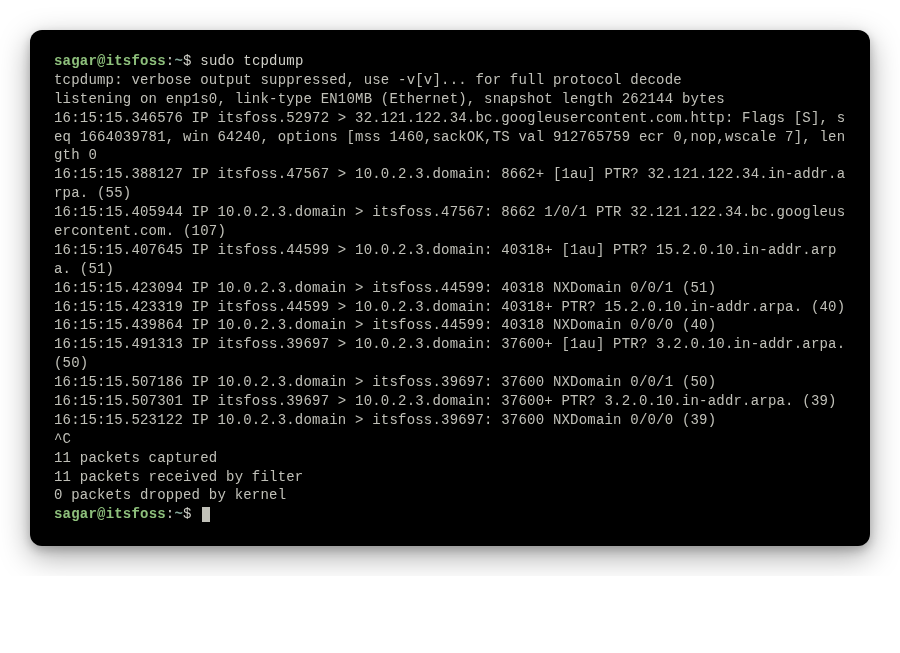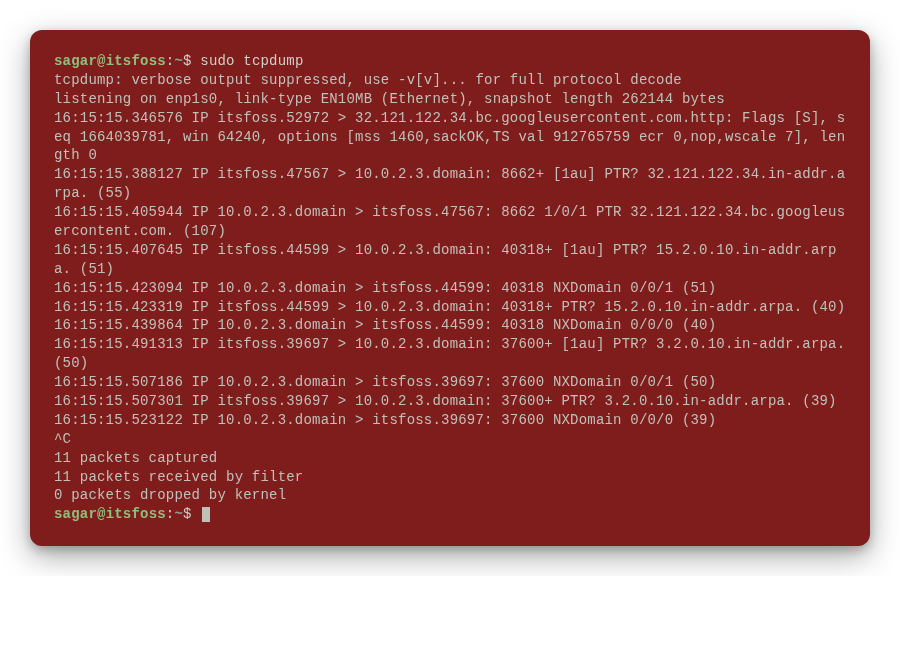--- a/index.html
+++ b/index.html
@@ -6,21 +6,21 @@
       margin: 0;
       padding: 30px;
       background: #ffffff;
       font-family: 'Consolas', 'Monaco', 'Courier New', monospace;
       display: flex;
       justify-content: center;
       align-items: flex-start;
     }
     .terminal-window {
       width: 840px;
-      background: #7f1d1d;
+      background: #000000;
       border-radius: 12px;
       padding: 22px 24px;
       box-shadow: 0 10px 30px rgba(0,0,0,0.35), 0 4px 10px rgba(0,0,0,0.2);
       overflow: hidden;
     }
     .terminal-content {
       color: #d0d0c8;
       font-size: 14px;
       line-height: 1.35;
       white-space: pre-wrap;

